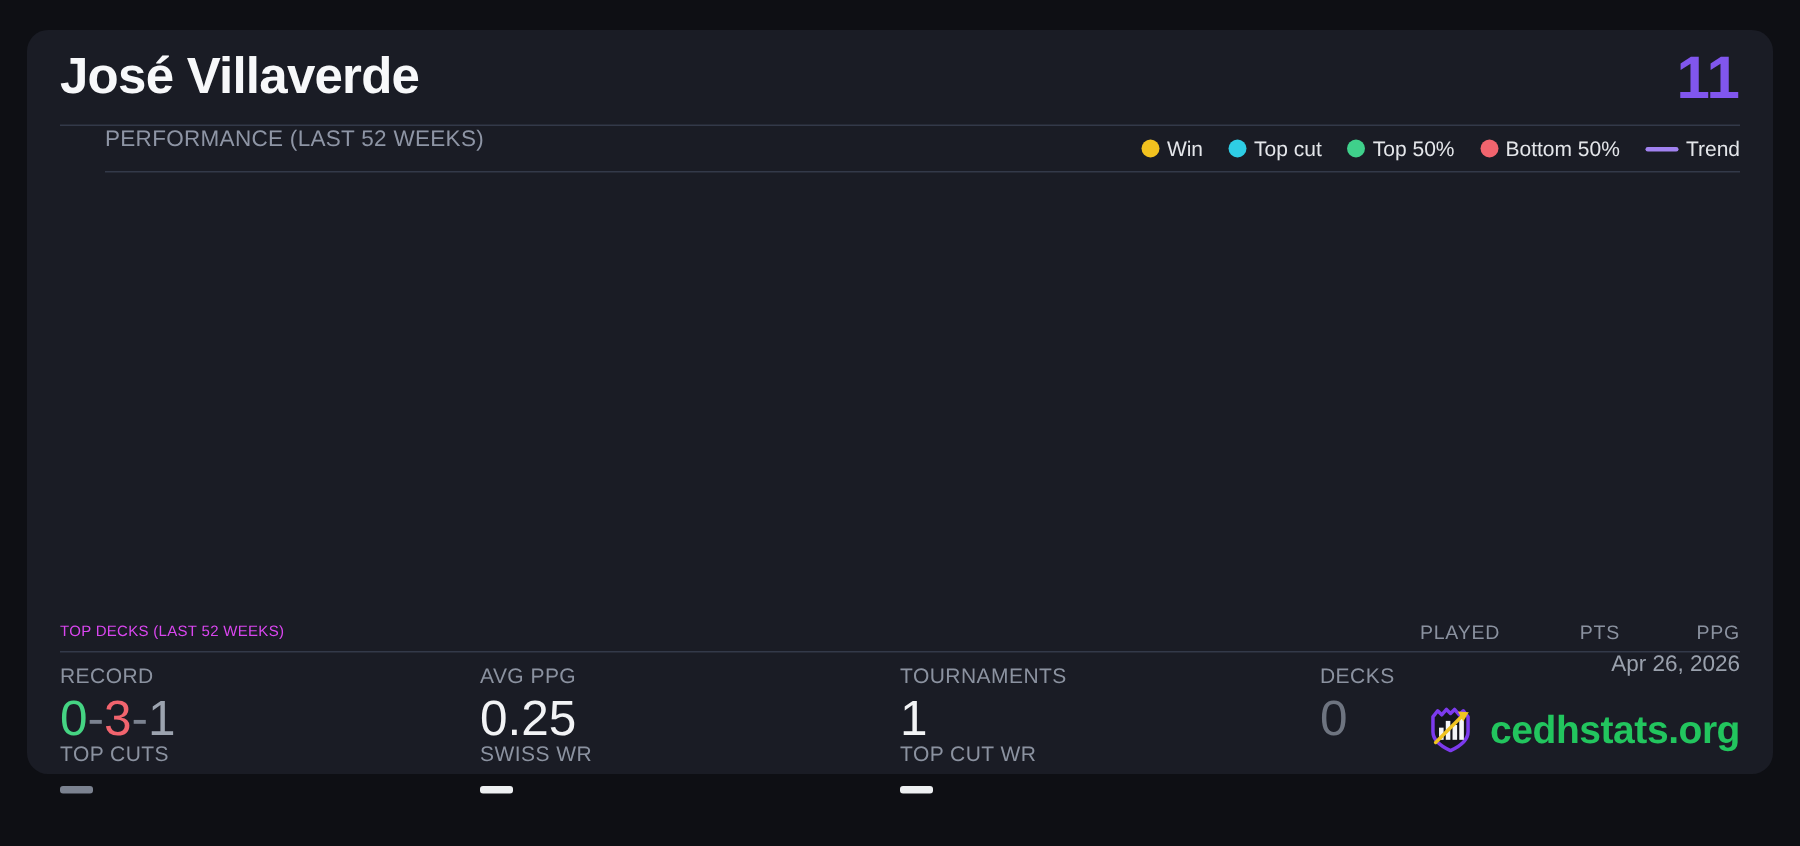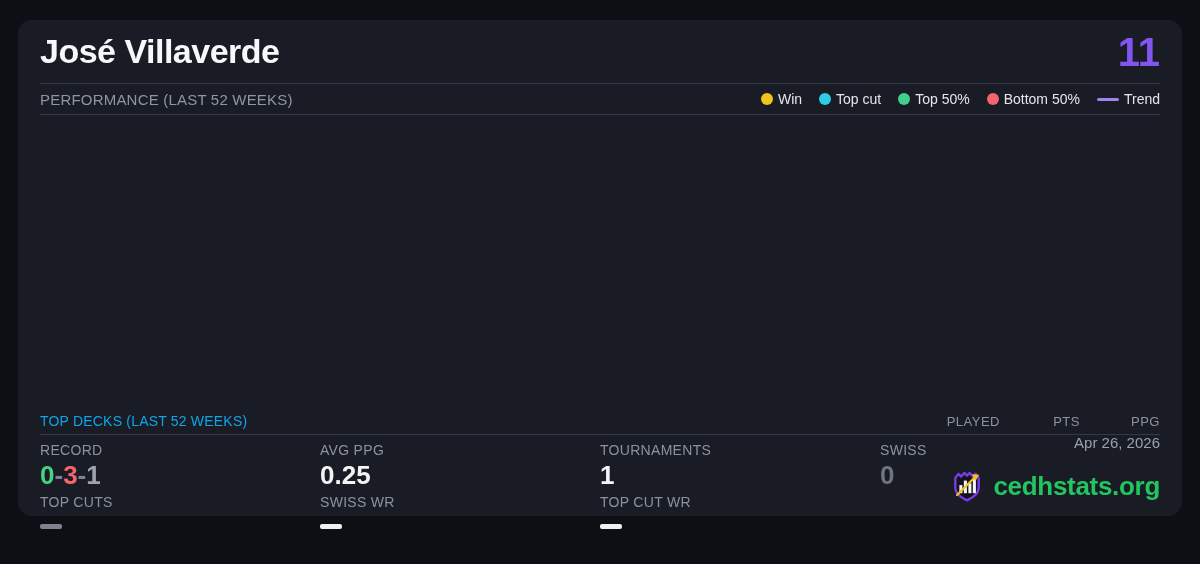--- a/index.html
+++ b/index.html
@@ -48,23 +48,23 @@
   .score {
     font-size: 40px;
     font-weight: 700;
     color: #8156ee;
     line-height: 1;
   }
   
   .perf-row {
     height: 30px;
     display: flex;
-    align-items: center;
     justify-content: space-between;
     border-bottom: 1px solid #333949;
+    margin-left: 30px;
   }
   .section-label {
     font-size: 15px;
     color: #8e95a5;
     letter-spacing: 0.2px;
   }
   .legend {
     display: flex;
     align-items: center;
     gap: 17px;
@@ -90,22 +90,22 @@
   .chart-area { height: 293px; }
   
   .decks-row {
     height: 26px;
     display: flex;
     align-items: center;
     justify-content: space-between;
     border-bottom: 1px solid #333949;
   }
   .decks-title {
-    font-size: 14px;
-    color: #0ea5e9;
+    font-size: 10px;
+    color: #d946ef;
     letter-spacing: 0.2px;
   }
   .decks-cols { display: flex; }
   .decks-col {
     width: 80px;
     text-align: right;
     font-size: 13px;
     color: #8b92a0;
     letter-spacing: 0.5px;
   }
@@ -116,22 +116,22 @@
     padding-top: 7px;
   }
   .stat-cell { height: 52px; }
   .stat-label {
     font-size: 14px;
     color: #8b92a0;
     letter-spacing: 0.3px;
   }
   .stat-value {
     margin-top: 3px;
-    font-size: 26px;
-    font-weight: 700;
+    font-size: 33px;
+    font-weight: 400;
     color: #f2f3f5;
     line-height: 1.1;
   }
   .placeholder-dash {
     width: 22px; height: 5px;
     border-radius: 2px;
     margin-top: 14px;
   }
   
   .footer {
@@ -217,21 +217,21 @@
     </div>
     <div class="stat-cell">
       <div class="stat-label">AVG PPG</div>
       <div class="stat-value" style="color: rgb(242, 243, 245);">0.25</div>
     </div>
     <div class="stat-cell">
       <div class="stat-label">TOURNAMENTS</div>
       <div class="stat-value" style="color: rgb(242, 243, 245);">1</div>
     </div>
     <div class="stat-cell">
-      <div class="stat-label">SWISS</div>
+      <div class="stat-label">DECKS</div>
       <div class="stat-value" style="color: rgb(110, 116, 128);">0</div>
     </div>
 
     <div class="stat-cell">
       <div class="stat-label">TOP CUTS</div>
       <div class="placeholder-dash" style="background-color: rgb(123, 130, 144);"></div>
     </div>
     <div class="stat-cell">
       <div class="stat-label">SWISS WR</div>
       <div class="placeholder-dash" style="background-color: rgb(238, 240, 242);"></div>

